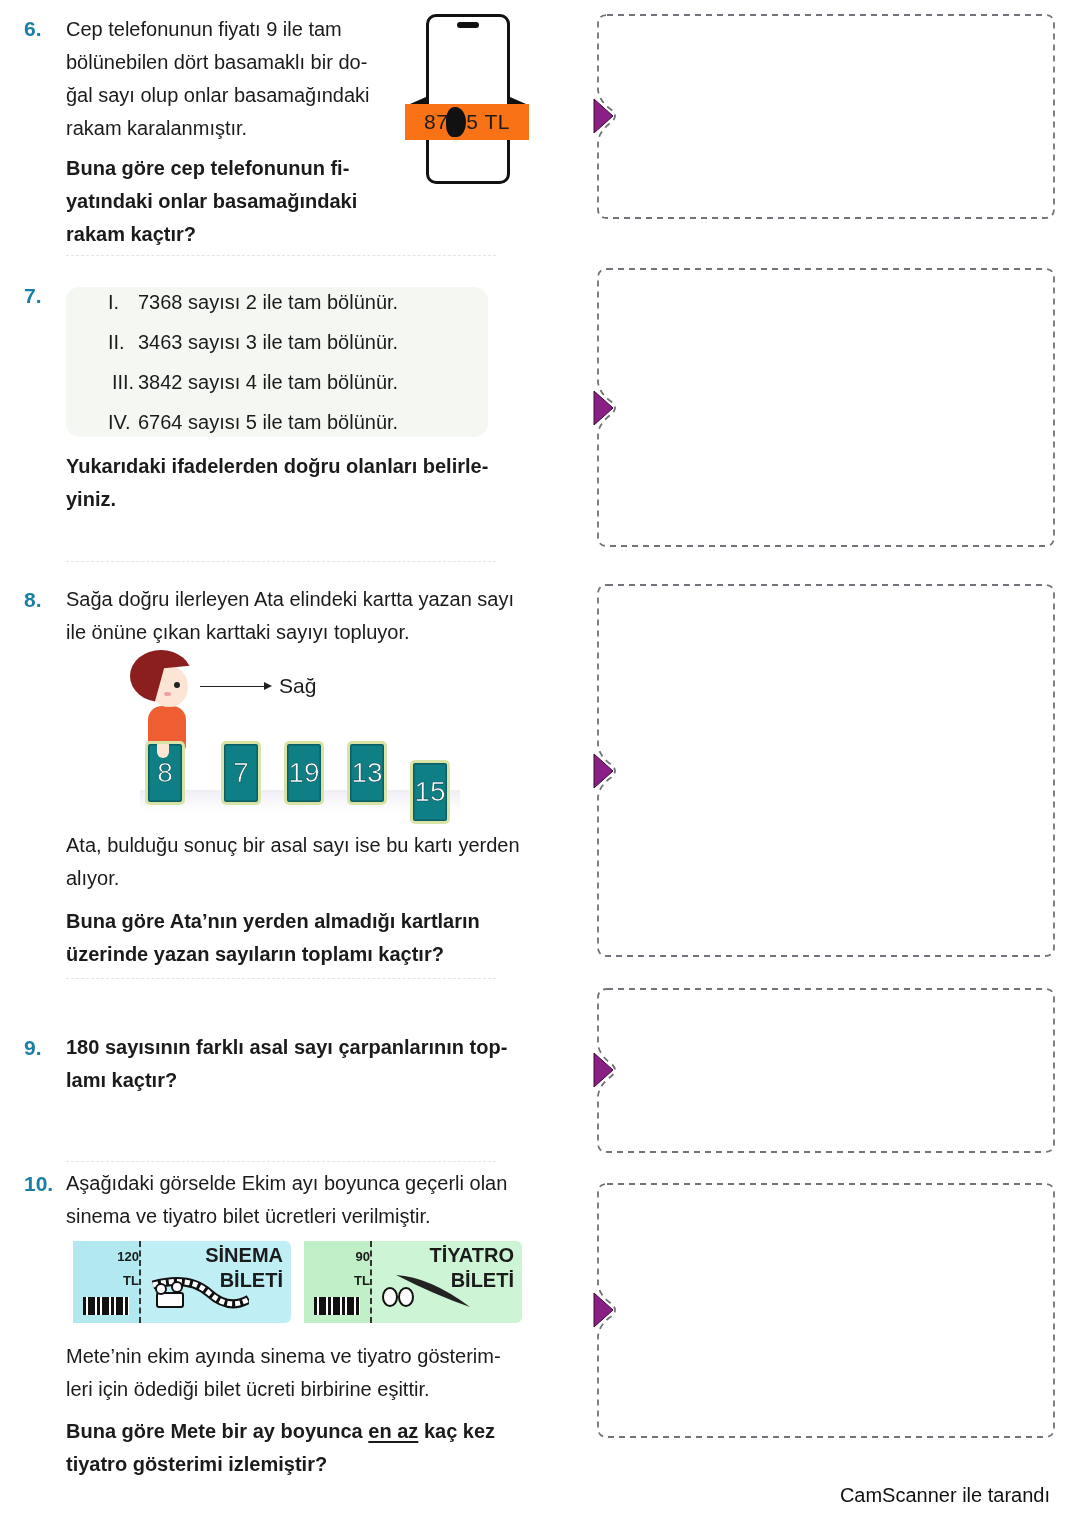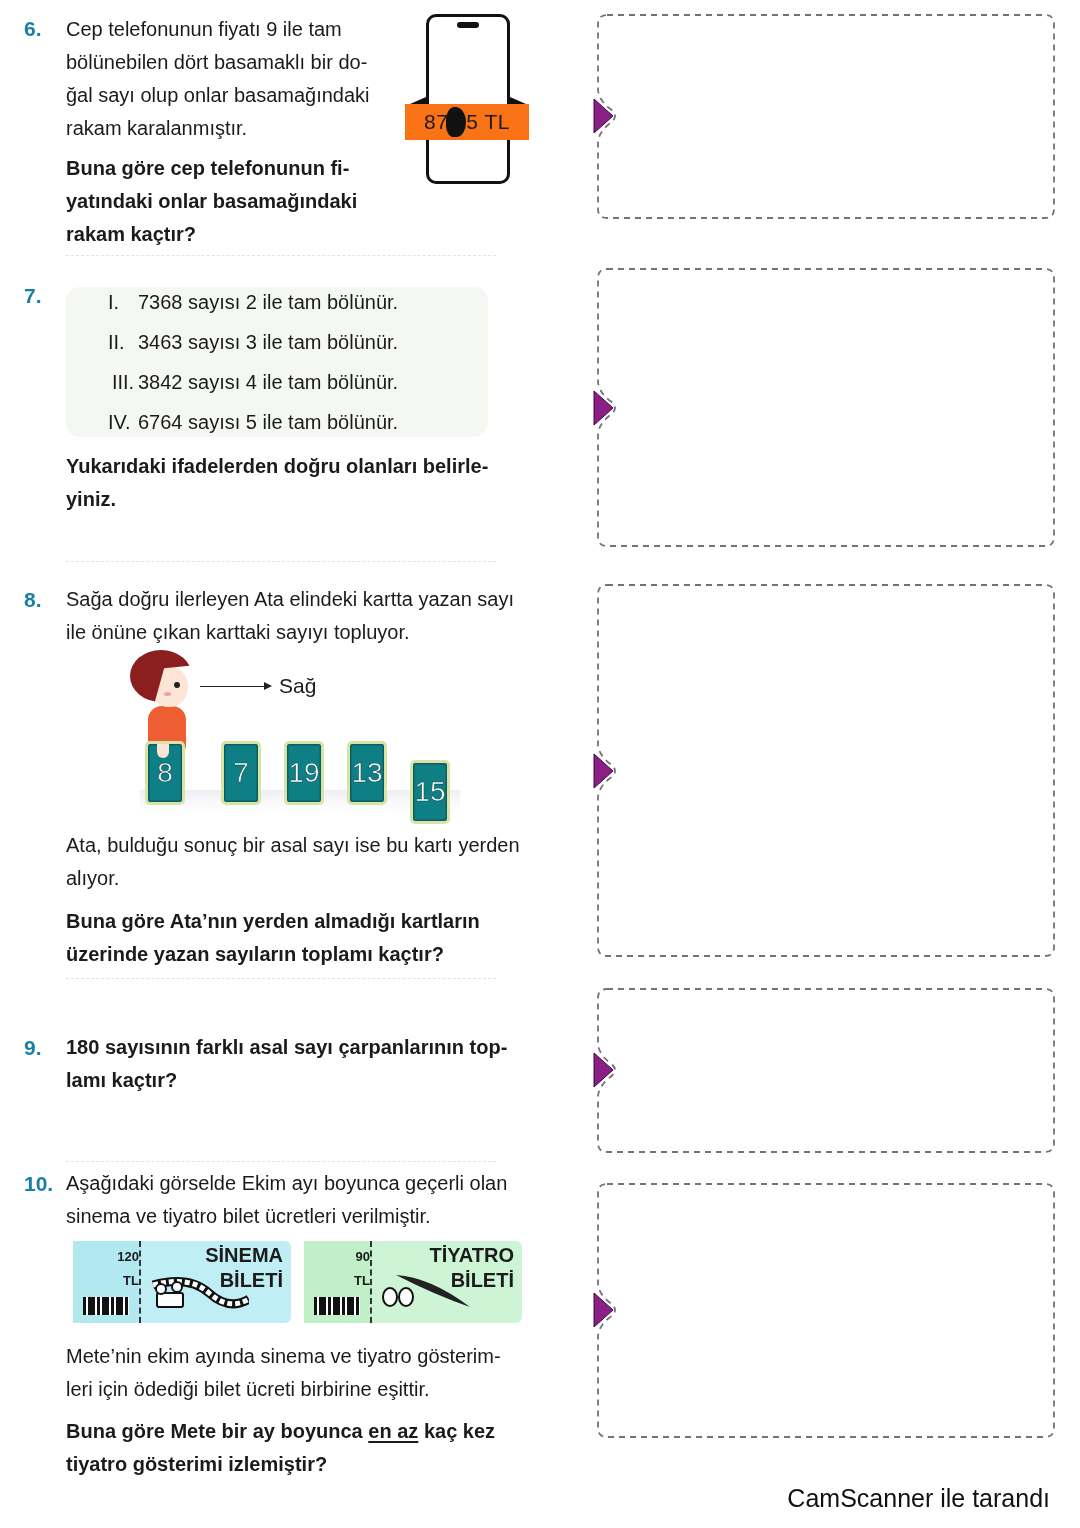--- a/index.html
+++ b/index.html
@@ -50,21 +50,21 @@
   .t-sinema { left: 73px; width: 218px; background: #bfeef4; }
   .t-sinema .stub { width: 68px; background: #b2e9f0; }
   .t-tiyatro { left: 304px; width: 218px; background: #cdf4d4; }
   .t-tiyatro .stub { width: 68px; background: #c1f0c8; }
   .price { position: absolute; left: 0; width: 100%; text-align: right; font-weight: bold; font-size: 13px; line-height: 24px; }
   .barcode { position: absolute; left: 10px; top: 56px; width: 46px; height: 18px; background: repeating-linear-gradient(90deg, #111 0 3px, #fff 3px 5px, #111 5px 12px, #fff 12px 14px); }
   .tk-title { position: absolute; right: 8px; text-align: right; font-weight: bold; font-size: 20px; line-height: 25px; }
   .film { position: absolute; left: 8px; top: 34px; width: 100px; height: 34px; }
 
   .underline { text-decoration: underline; text-underline-offset: 3px; }
-  .footer { position: absolute; right: 30px; top: 1484px; font-size: 25px; color: #111; }
+  .footer { position: absolute; right: 30px; top: 1484px; font-size: 20px; color: #111; }
 </style>
 </head>
 <body>
 
 <div>
   <div class="qnum" style="left:24px; top:17px;">6.</div>
   <div class="txt just" style="top:13px; width:316px;">
     <div>Cep telefonunun fiyatı 9 ile tam</div>
     <div>bölünebilen dört basamaklı bir do-</div>
     <div>ğal sayı olup onlar basamağındaki</div>

